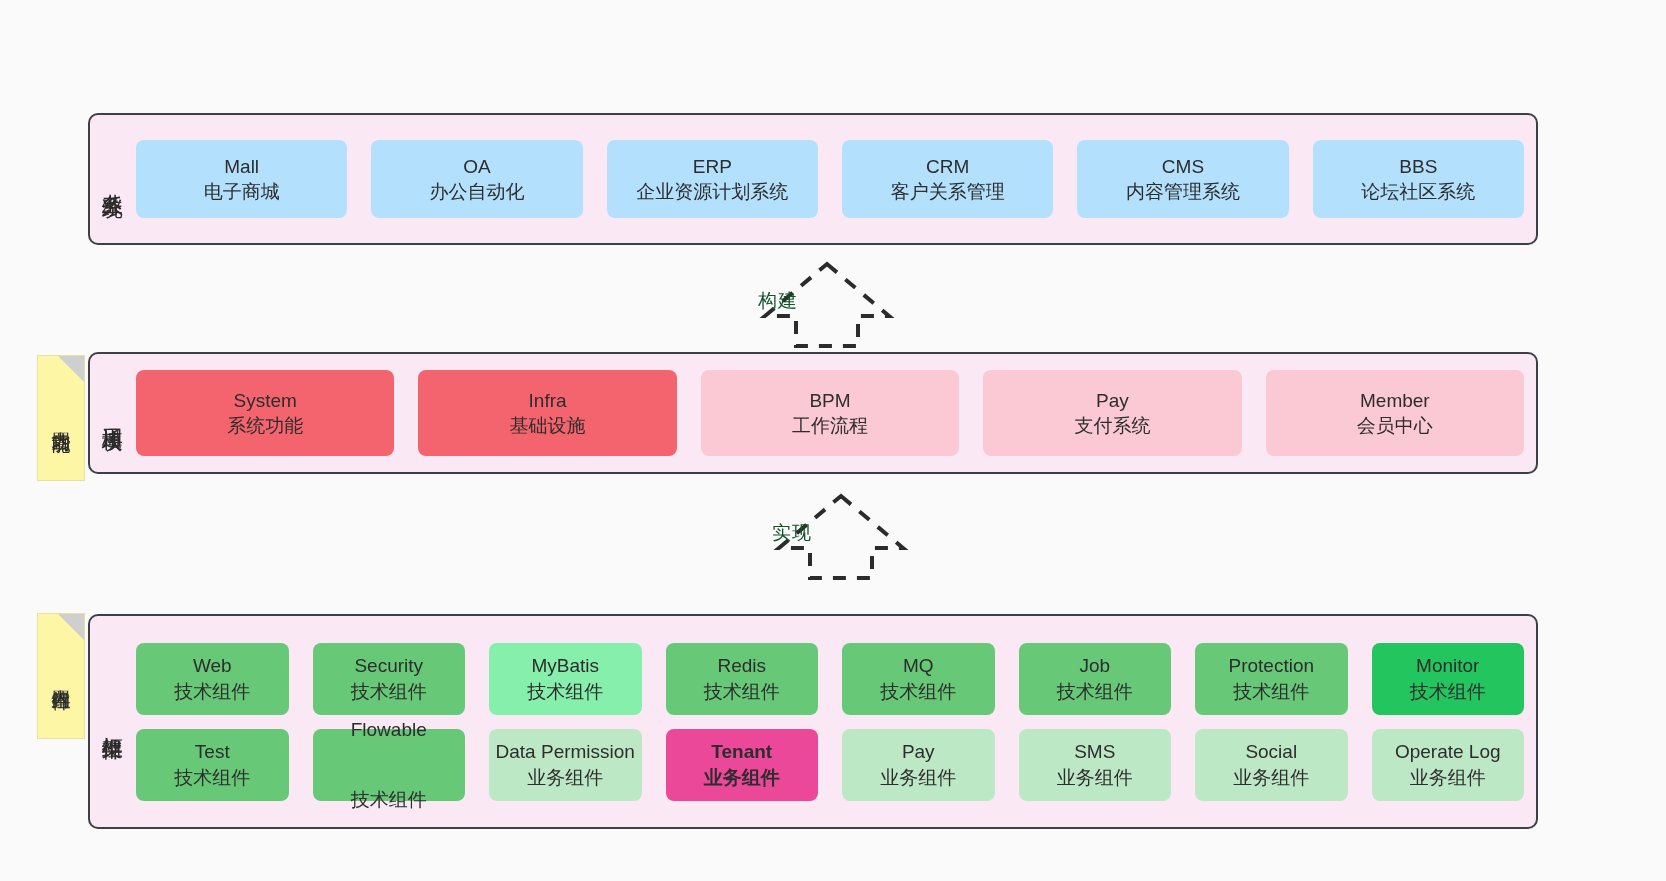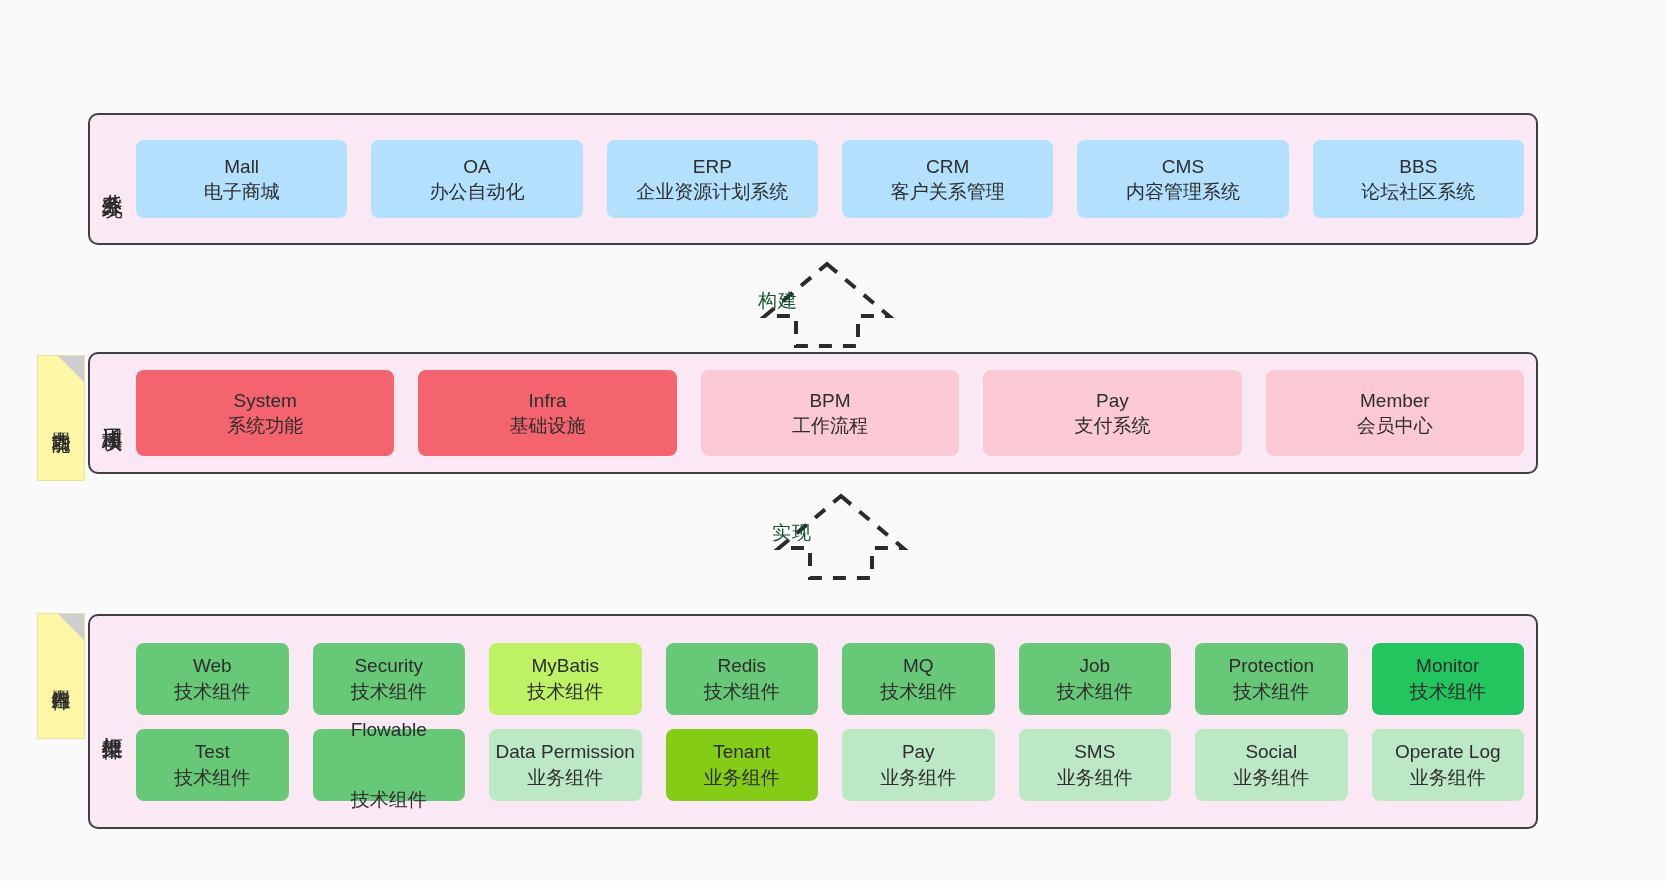--- a/index.html
+++ b/index.html
@@ -221,21 +221,21 @@
 
       <div class="row">
         <div class="card h-72" style="background:#67c878;">
           <span class="t1">Web</span>
           <span class="t2">技术组件</span>
         </div>
         <div class="card h-72" style="background:#67c878;">
           <span class="t1">Security</span>
           <span class="t2">技术组件</span>
         </div>
-        <div class="card h-72" style="background:#bef264;">
+        <div class="card h-72" style="background:#86efac;">
           <span class="t1">MyBatis</span>
           <span class="t2">技术组件</span>
         </div>
         <div class="card h-72" style="background:#67c878;">
           <span class="t1">Redis</span>
           <span class="t2">技术组件</span>
         </div>
         <div class="card h-72" style="background:#67c878;">
           <span class="t1">MQ</span>
           <span class="t2">技术组件</span>
@@ -260,21 +260,21 @@
           <span class="t2">技术组件</span>
         </div>
         <div class="card h-72" style="background:#67c878;gap:44px;">
           <span class="t1">Flowable</span>
           <span class="t2">技术组件</span>
         </div>
         <div class="card h-72" style="background:#bde8c5;">
           <span class="t1">Data Permission</span>
           <span class="t2">业务组件</span>
         </div>
-        <div class="card h-72" style="background:#84cc16;">
+        <div class="card h-72" style="background:#ec4899;font-weight:bold;">
           <span class="t1">Tenant</span>
           <span class="t2">业务组件</span>
         </div>
         <div class="card h-72" style="background:#bde8c5;">
           <span class="t1">Pay</span>
           <span class="t2">业务组件</span>
         </div>
         <div class="card h-72" style="background:#bde8c5;">
           <span class="t1">SMS</span>
           <span class="t2">业务组件</span>

